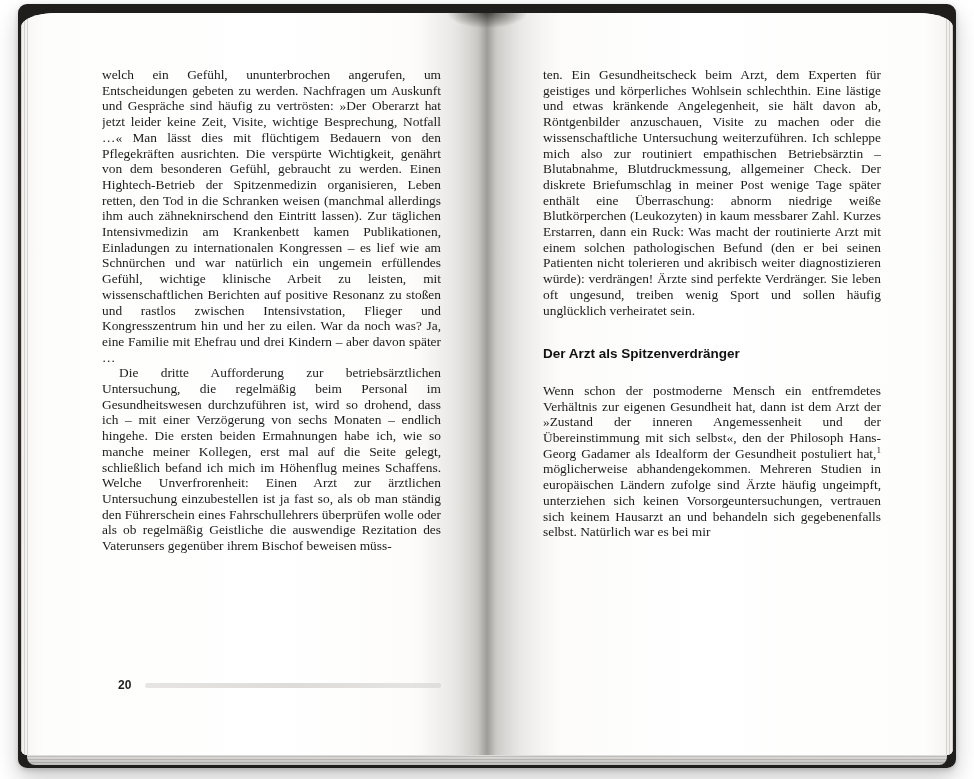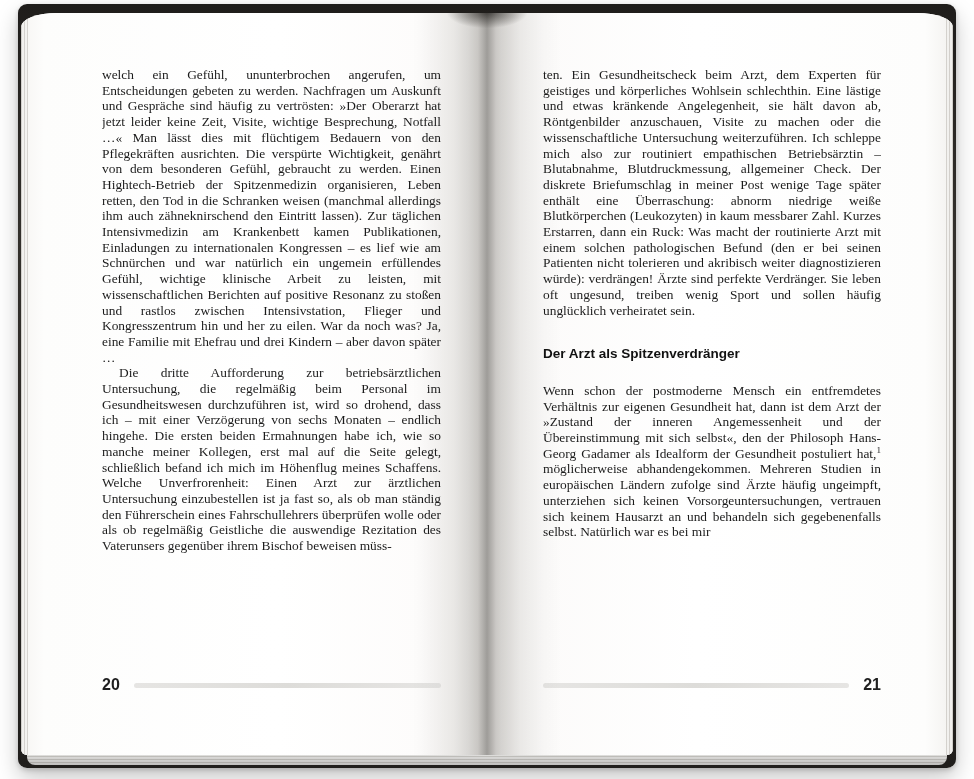--- a/index.html
+++ b/index.html
@@ -140,22 +140,23 @@
     height: 16px;
     display: flex;
     align-items: center;
     gap: 14px;
   }
   .page.left .footer  { left: 81px; width: 339px; }
   .page.right .footer { left: 56px; width: 338px; }
   .page-num {
     font-family: "Liberation Sans", "DejaVu Sans", sans-serif;
     font-weight: bold;
-    font-size: 16px;
+    font-size: 12px;
     color: #1f1f1f;
+    margin-left: 16px;
   }
   .footer-rule {
     flex: 1;
     height: 5px;
     border-radius: 3px;
     background: linear-gradient(to right, #e6e5e3, #dddcd9 50%, #e6e5e3);
   }
 </style>
 </head>
 <body>
@@ -176,22 +177,18 @@
           <span class="footer-rule"></span>
         </div>
       </div>
       <div class="page right">
         <div class="edge right-edge"></div>
         <div class="text-block">
             <p class="para"><span>ten. Ein Gesundheitscheck beim Arzt, dem Experten für geistiges und körperliches Wohlsein schlechthin. Eine lästige und etwas kränkende Angelegenheit, sie hält davon ab, Röntgenbilder anzuschauen, Visite zu machen oder die wissenschaftliche Untersuchung weiterzuführen. Ich schleppe mich also zur routiniert empathischen Betriebsärztin – Blutabnahme, Blutdruckmessung, allgemeiner Check. Der diskrete Briefumschlag in meiner Post wenige Tage später enthält eine Überraschung: abnorm niedrige weiße Blutkörperchen (Leukozyten) in kaum messbarer Zahl. Kurzes Erstarren, dann ein Ruck: Was macht der routinierte Arzt mit einem solchen pathologischen Befund (den er bei seinen Patienten nicht tolerieren und akribisch weiter diagnostizieren würde): verdrängen! Ärzte sind perfekte Verdränger. Sie leben oft ungesund, treiben wenig Sport und sollen häufig unglücklich verheiratet sein.</span></p>
             <div class="heading">Der Arzt als Spitzenverdränger</div>
             <p class="para"><span>Wenn schon der postmoderne Mensch ein entfremdetes Verhältnis zur eigenen Gesundheit hat, dann ist dem Arzt der »Zustand der inneren Angemessenheit und der Übereinstimmung mit sich selbst«, den der Philosoph Hans-Georg Gadamer als Idealform der Gesundheit postuliert hat,</span><span class="superscript">1</span><span> möglicherweise abhandengekommen. Mehreren Studien in europäischen Ländern zufolge sind Ärzte häufig ungeimpft, unterziehen sich keinen Vorsorgeuntersuchungen, vertrauen sich keinem Hausarzt an und behandeln sich gegebenenfalls selbst. Natürlich war es bei mir</span></p>
           </div>
-        <div class="footer">
-          <span class="footer-rule"></span>
-          <span class="page-num">21</span>
-        </div>
       </div>
       <div class="spine-notch"></div>
       <div class="gutter-shadow"></div>
     </div>
   </div>
 </div>
 
 </body></html>

